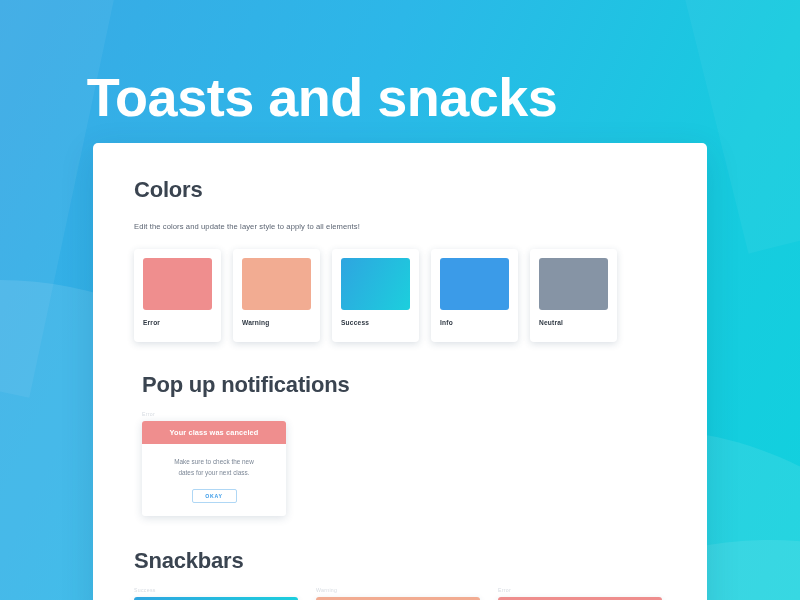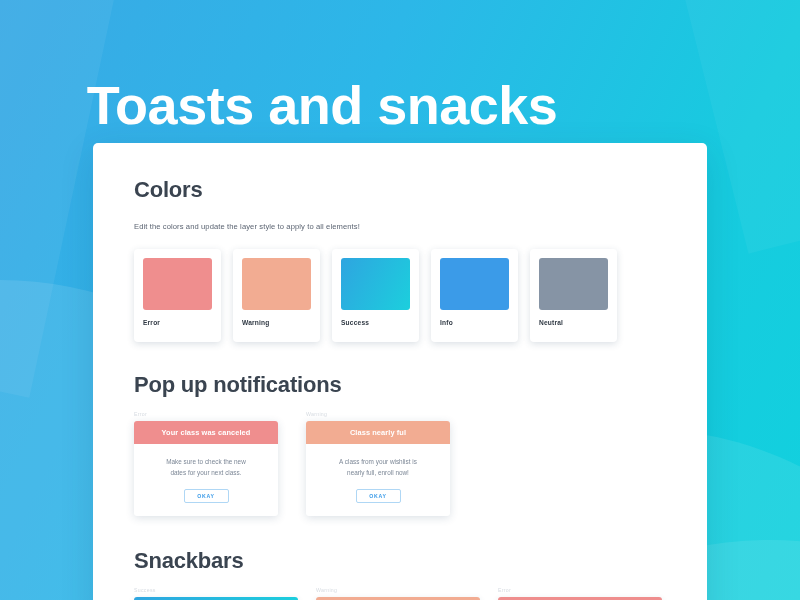--- a/index.html
+++ b/index.html
@@ -43,21 +43,21 @@
   }
   .bg-diag-right {
     right:-60px; top:-60px;
     width:150px; height:300px;
     transform:rotate(-14deg);
     background:rgba(255,255,255,0.045);
   }
 
   
   .page-title {
-    position:absolute; top:76px; left:0; width:644px;
+    position:absolute; top:68px; left:0; width:644px;
     text-align:center;
     color:#ffffff;
     font-size:54px;
     font-weight:bold;
     letter-spacing:-0.5px;
     line-height:1.1;
   }
 
   
   .panel {
@@ -99,22 +99,22 @@
   }
   .swatch-label {
     margin-top:9px;
     font-size:6.6px;
     font-weight:bold;
     color:#2F3843;
     letter-spacing:0.2px;
   }
 
   
-  .popup-heading-wrap { margin-top:30px; }
-  .popup-row { display:flex; gap:28px; margin-top:13px; }
+  .popup-heading-wrap { margin-top:30px;margin-left:8px; }
+  .popup-row { display:flex; gap:12px; margin-top:13px; }
   .popup-col { width:144px; }
   .tiny-label {
     font-size:5.2px;
     color:#D6DBE1;
     letter-spacing:0.3px;
     margin-bottom:3px;
     height:7px;
   }
   .popup-card {
     background:#ffffff;
@@ -250,31 +250,20 @@
           <div class="popup-card">
             <div class="popup-head" id="pophead0" style="background: rgb(239, 142, 142);">Your class was canceled</div>
             <div class="popup-body">
               <div class="popup-text">Make sure to check the new</div>
               <div class="popup-text">dates for your next class.</div>
               <button class="popup-btn">OKAY</button>
             </div>
           </div>
         </div>
 
-        <div class="popup-col">
-          <div class="tiny-label">Warning</div>
-          <div class="popup-card">
-            <div class="popup-head" id="pophead1" style="background: rgb(242, 172, 146);">Class nearly ful</div>
-            <div class="popup-body">
-              <div class="popup-text">A class from your wishlist is</div>
-              <div class="popup-text">nearly full, enroll now!</div>
-              <button class="popup-btn">OKAY</button>
-            </div>
-          </div>
-        </div>
 
 
       </div>
     </div>
 
     <div class="snack-heading-wrap">
       <div class="section-title">Snackbars</div>
 
       <div class="snack-row">
 

